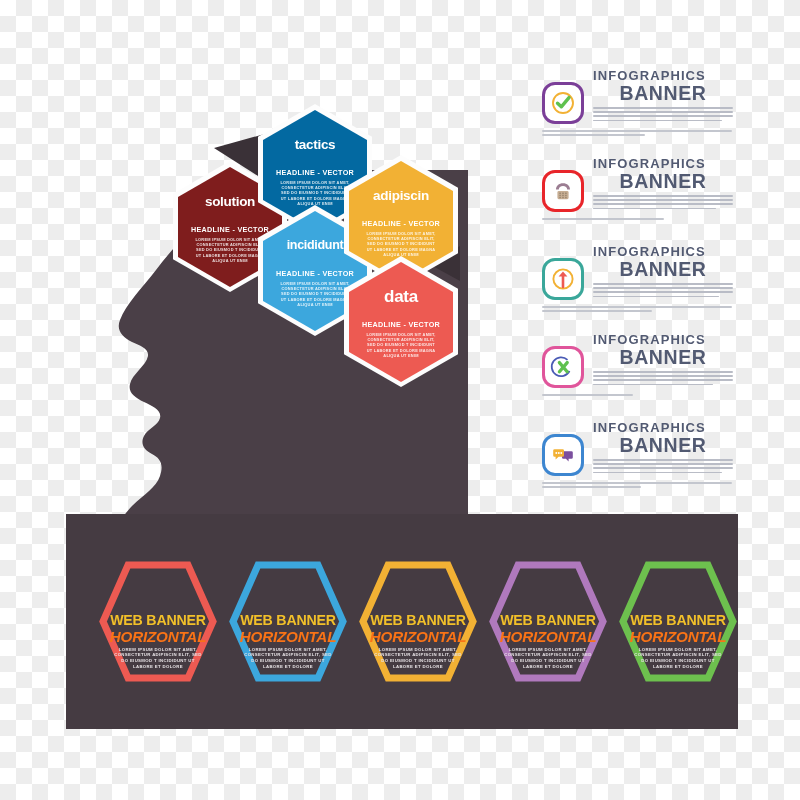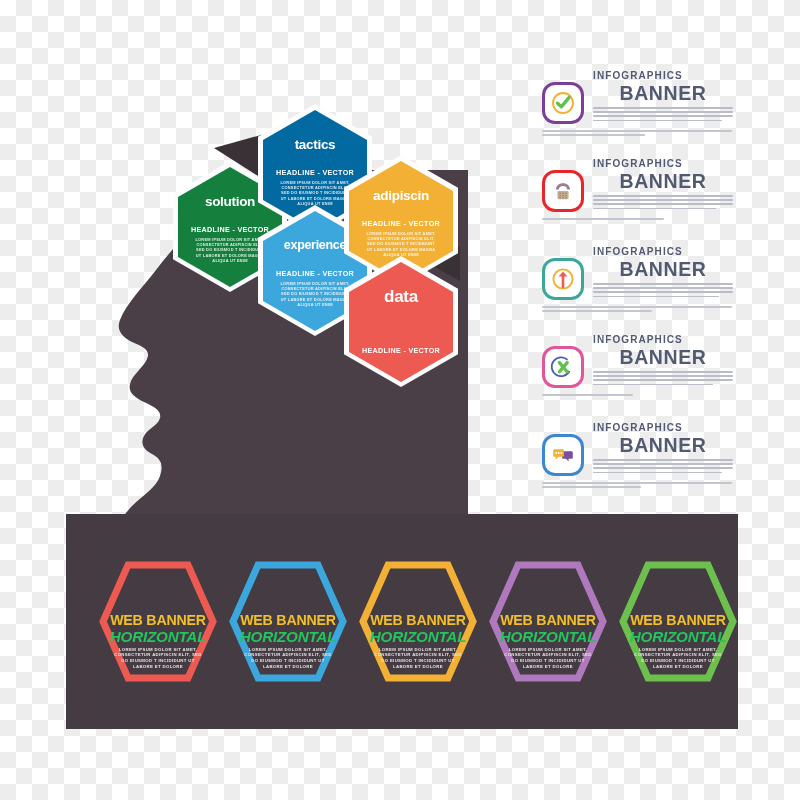--- a/index.html
+++ b/index.html
@@ -58,21 +58,21 @@
   .brow{position:relative;height:88px;}
   .bicon{
     position:absolute;left:4px;top:14px;width:42px;height:42px;
     border-radius:13px;background:#ffffff;box-sizing:border-box;
     border:3.2px solid #7b3f98;
     display:flex;align-items:center;justify-content:center;
   }
   .bicon svg{display:block;}
   .btext{position:absolute;left:55px;top:2px;width:140px;}
   .b-kicker{
-    font-size:10px;font-weight:bold;color:#525a72;letter-spacing:1.1px;
+    font-size:13px;font-weight:bold;color:#525a72;letter-spacing:1.1px;
     line-height:12px;
   }
   .b-title{
     font-size:19.5px;font-weight:bold;color:#525a72;letter-spacing:0.6px;
     line-height:22px;
     text-align:center;
   }
   .b-lines{margin-top:3px;}
   .b-lines i{
     display:block;height:1.6px;background:#b9bcc6;margin-bottom:2.6px;border-radius:1px;
@@ -93,21 +93,21 @@
   .ohex-txt{
     position:absolute;left:0;top:0;width:118px;height:121px;
     display:flex;flex-direction:column;align-items:center;justify-content:center;
     text-align:center;
   }
   .wb-1{
     font-size:14.2px;font-weight:bold;color:#f2c029;letter-spacing:-0.2px;
     line-height:15px;white-space:nowrap;margin-top:39px;
   }
   .wb-2{
-    font-size:15.2px;font-weight:bold;font-style:italic;color:#22c55e;
+    font-size:15.2px;font-weight:bold;font-style:italic;color:#f97316;
     letter-spacing:-0.2px;line-height:17px;white-space:nowrap;
   }
   .wb-3{
     font-size:4.3px;line-height:5.6px;font-weight:bold;color:#e8e3e6;
     letter-spacing:0.35px;width:88px;margin-top:2px;text-transform:uppercase;
   }
 </style>
 </head>
 <body>
 
@@ -137,49 +137,49 @@
     <path d="M214,148 L268,133 L258,176 Z" fill="#3a3137"></path>
 
     <path d="M349,152 L369,205 L333,196 Z" fill="#3a3137"></path>
 
     <path d="M460,246 L429,264 L460,281 Z" fill="#3a3137"></path>
   </svg>
 
   <div>
 
     <div class="hex-outer" style="left:173px;top:161px;"></div>
-    <div class="hex" style="left:178px;top:167px;background:#15803d;">
+    <div class="hex" style="left:178px;top:167px;background:#7f1d1d;">
       <div class="hex-title sm">solution</div>
       <div class="hex-sub">HEADLINE - VECTOR</div>
       <div class="hex-body">Lorem ipsum dolor sit amet, consectetur adipiscin elit, sed do eiusmod t incididunt ut labore et dolore magna aliqua ut enim</div>
     </div>
 
     <div class="hex-outer" style="left:258px;top:104px;"></div>
     <div class="hex" style="left:263px;top:110px;background:#0369a1;">
       <div class="hex-title sm">tactics</div>
       <div class="hex-sub">HEADLINE - VECTOR</div>
       <div class="hex-body">Lorem ipsum dolor sit amet, consectetur adipiscin elit, sed do eiusmod t incididunt ut labore et dolore magna aliqua ut enim</div>
     </div>
 
     <div class="hex-outer" style="left:258px;top:205px;"></div>
     <div class="hex" style="left:263px;top:211px;background:#3ca7dd;">
-      <div class="hex-title" style="font-size:12.5px;">experience</div>
+      <div class="hex-title" style="font-size:12.5px;">incididunt</div>
       <div class="hex-sub">HEADLINE - VECTOR</div>
       <div class="hex-body">Lorem ipsum dolor sit amet, consectetur adipiscin elit, sed do eiusmod t incididunt ut labore et dolore magna aliqua ut enim</div>
     </div>
 
     <div class="hex-outer" style="left:344px;top:155px;"></div>
     <div class="hex" style="left:349px;top:161px;background:#f2b134;">
       <div class="hex-title sm">adipiscin</div>
       <div class="hex-sub">HEADLINE - VECTOR</div>
       <div class="hex-body">Lorem ipsum dolor sit amet, consectetur adipiscin elit, sed do eiusmod t incididunt ut labore et dolore magna aliqua ut enim</div>
     </div>
 
     <div class="hex-outer" style="left:344px;top:256px;"></div>
-    <div class="hex" style="left:349px;top:262px;background:#ed5a52;gap:26px;">
+    <div class="hex" style="left:349px;top:262px;background:#ed5a52;">
       <div class="hex-title">data</div>
       <div class="hex-sub">HEADLINE - VECTOR</div>
       <div class="hex-body">Lorem ipsum dolor sit amet, consectetur adipiscin elit, sed do eiusmod t incididunt ut labore et dolore magna aliqua ut enim</div>
     </div>
   </div>
 
   <div class="blist">
 
     <div class="brow">
       <div class="bicon" style="border-color:#7b3f98;">

